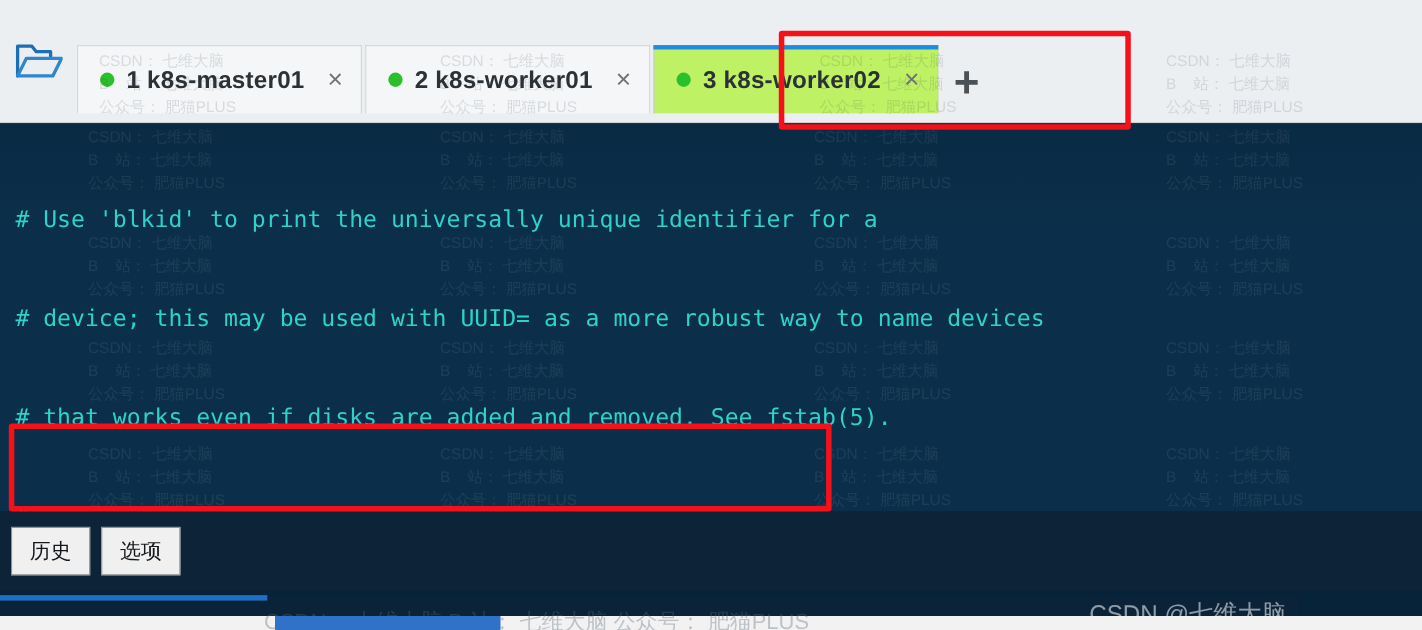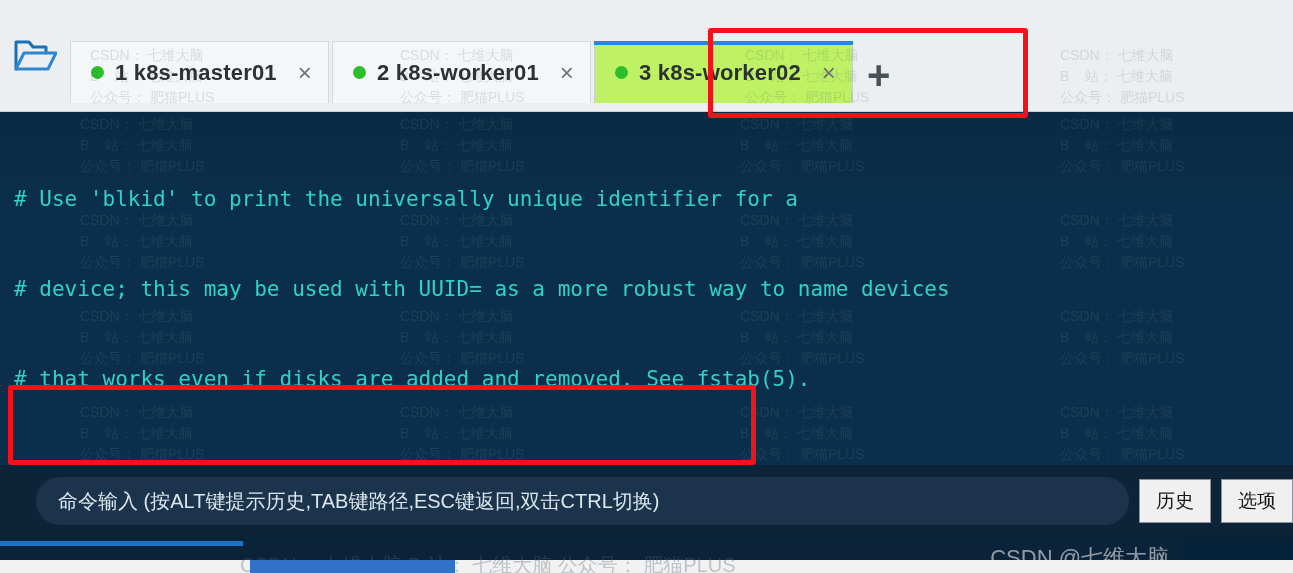--- a/index.html
+++ b/index.html
@@ -340,21 +340,20 @@
       
       
       
       
       
       
     </div>
   </div>
 
   <div class="cmdbar">
-    <div class="cmd-input">命令输入 (按ALT键提示历史,TAB键路径,ESC键返回,双击CTRL切换)</div>
     <div class="cmd-btn">历史</div>
     <div class="cmd-btn clipped">选项</div>
   </div>
 
   <div class="statusbar">
     <div class="scroll-thumb"></div>
     <div class="footer-wm">CSDN @七维大脑</div>
   </div>
 
   <div class="bottom-strip">

